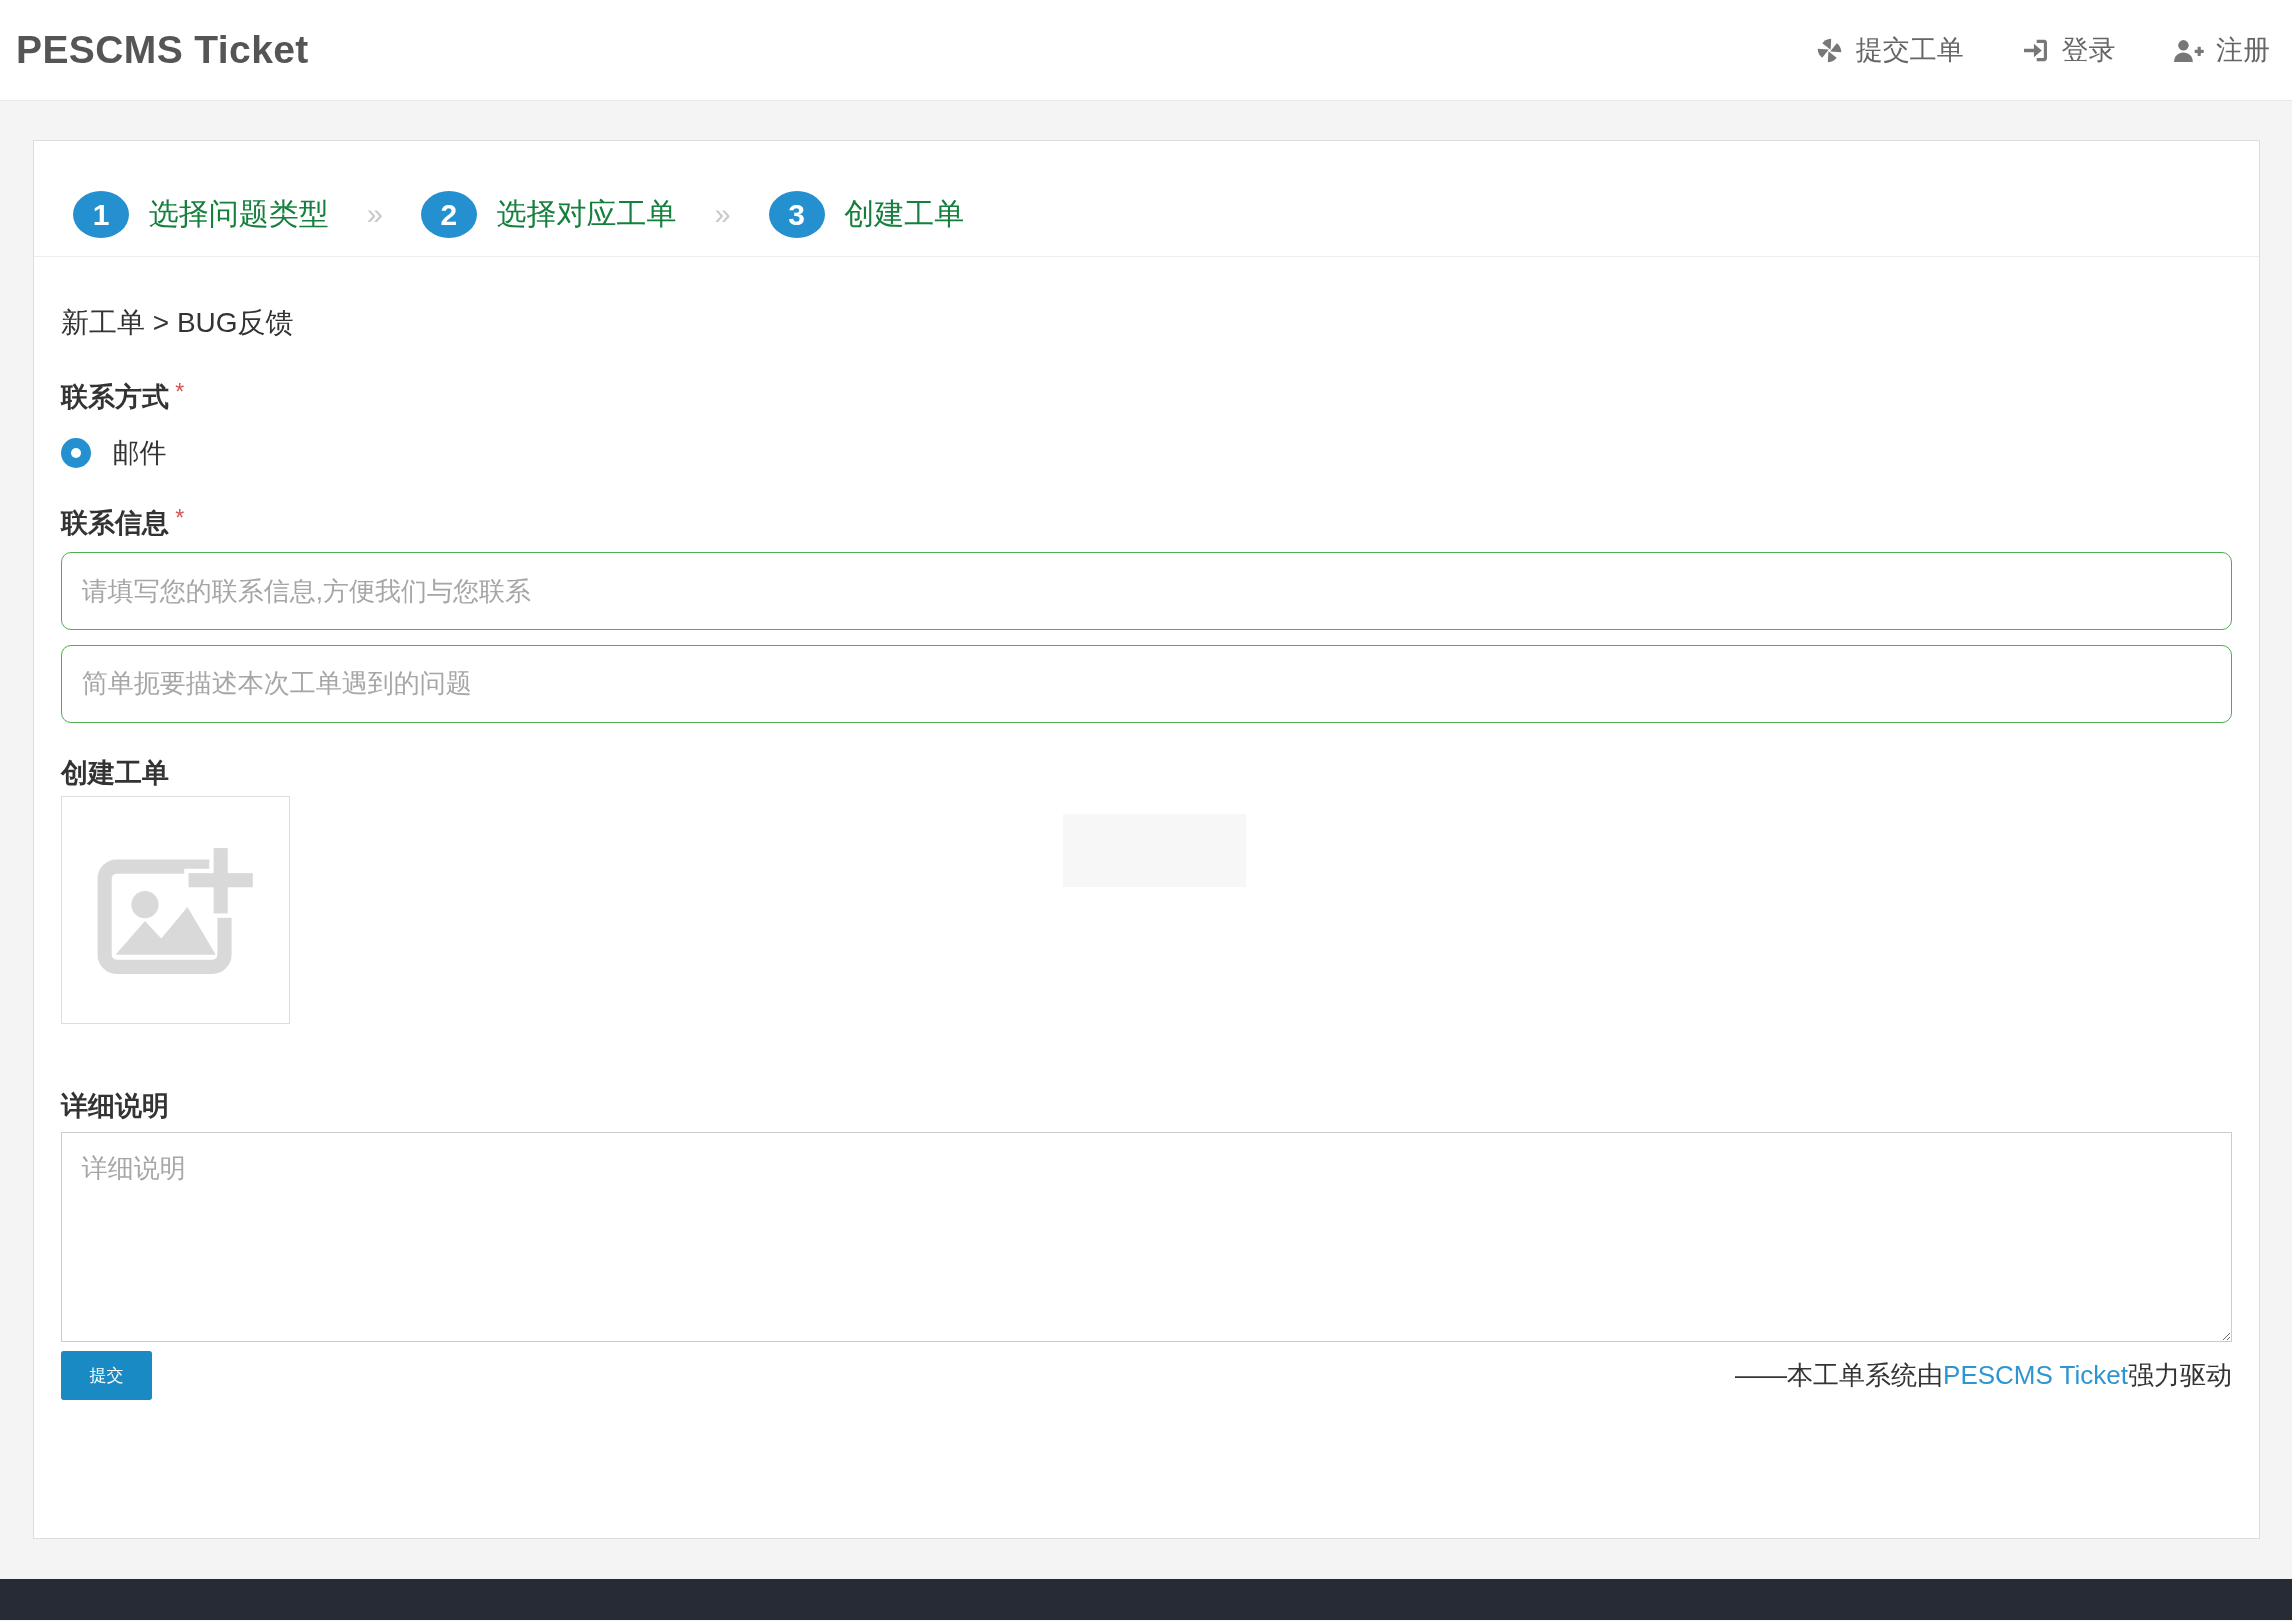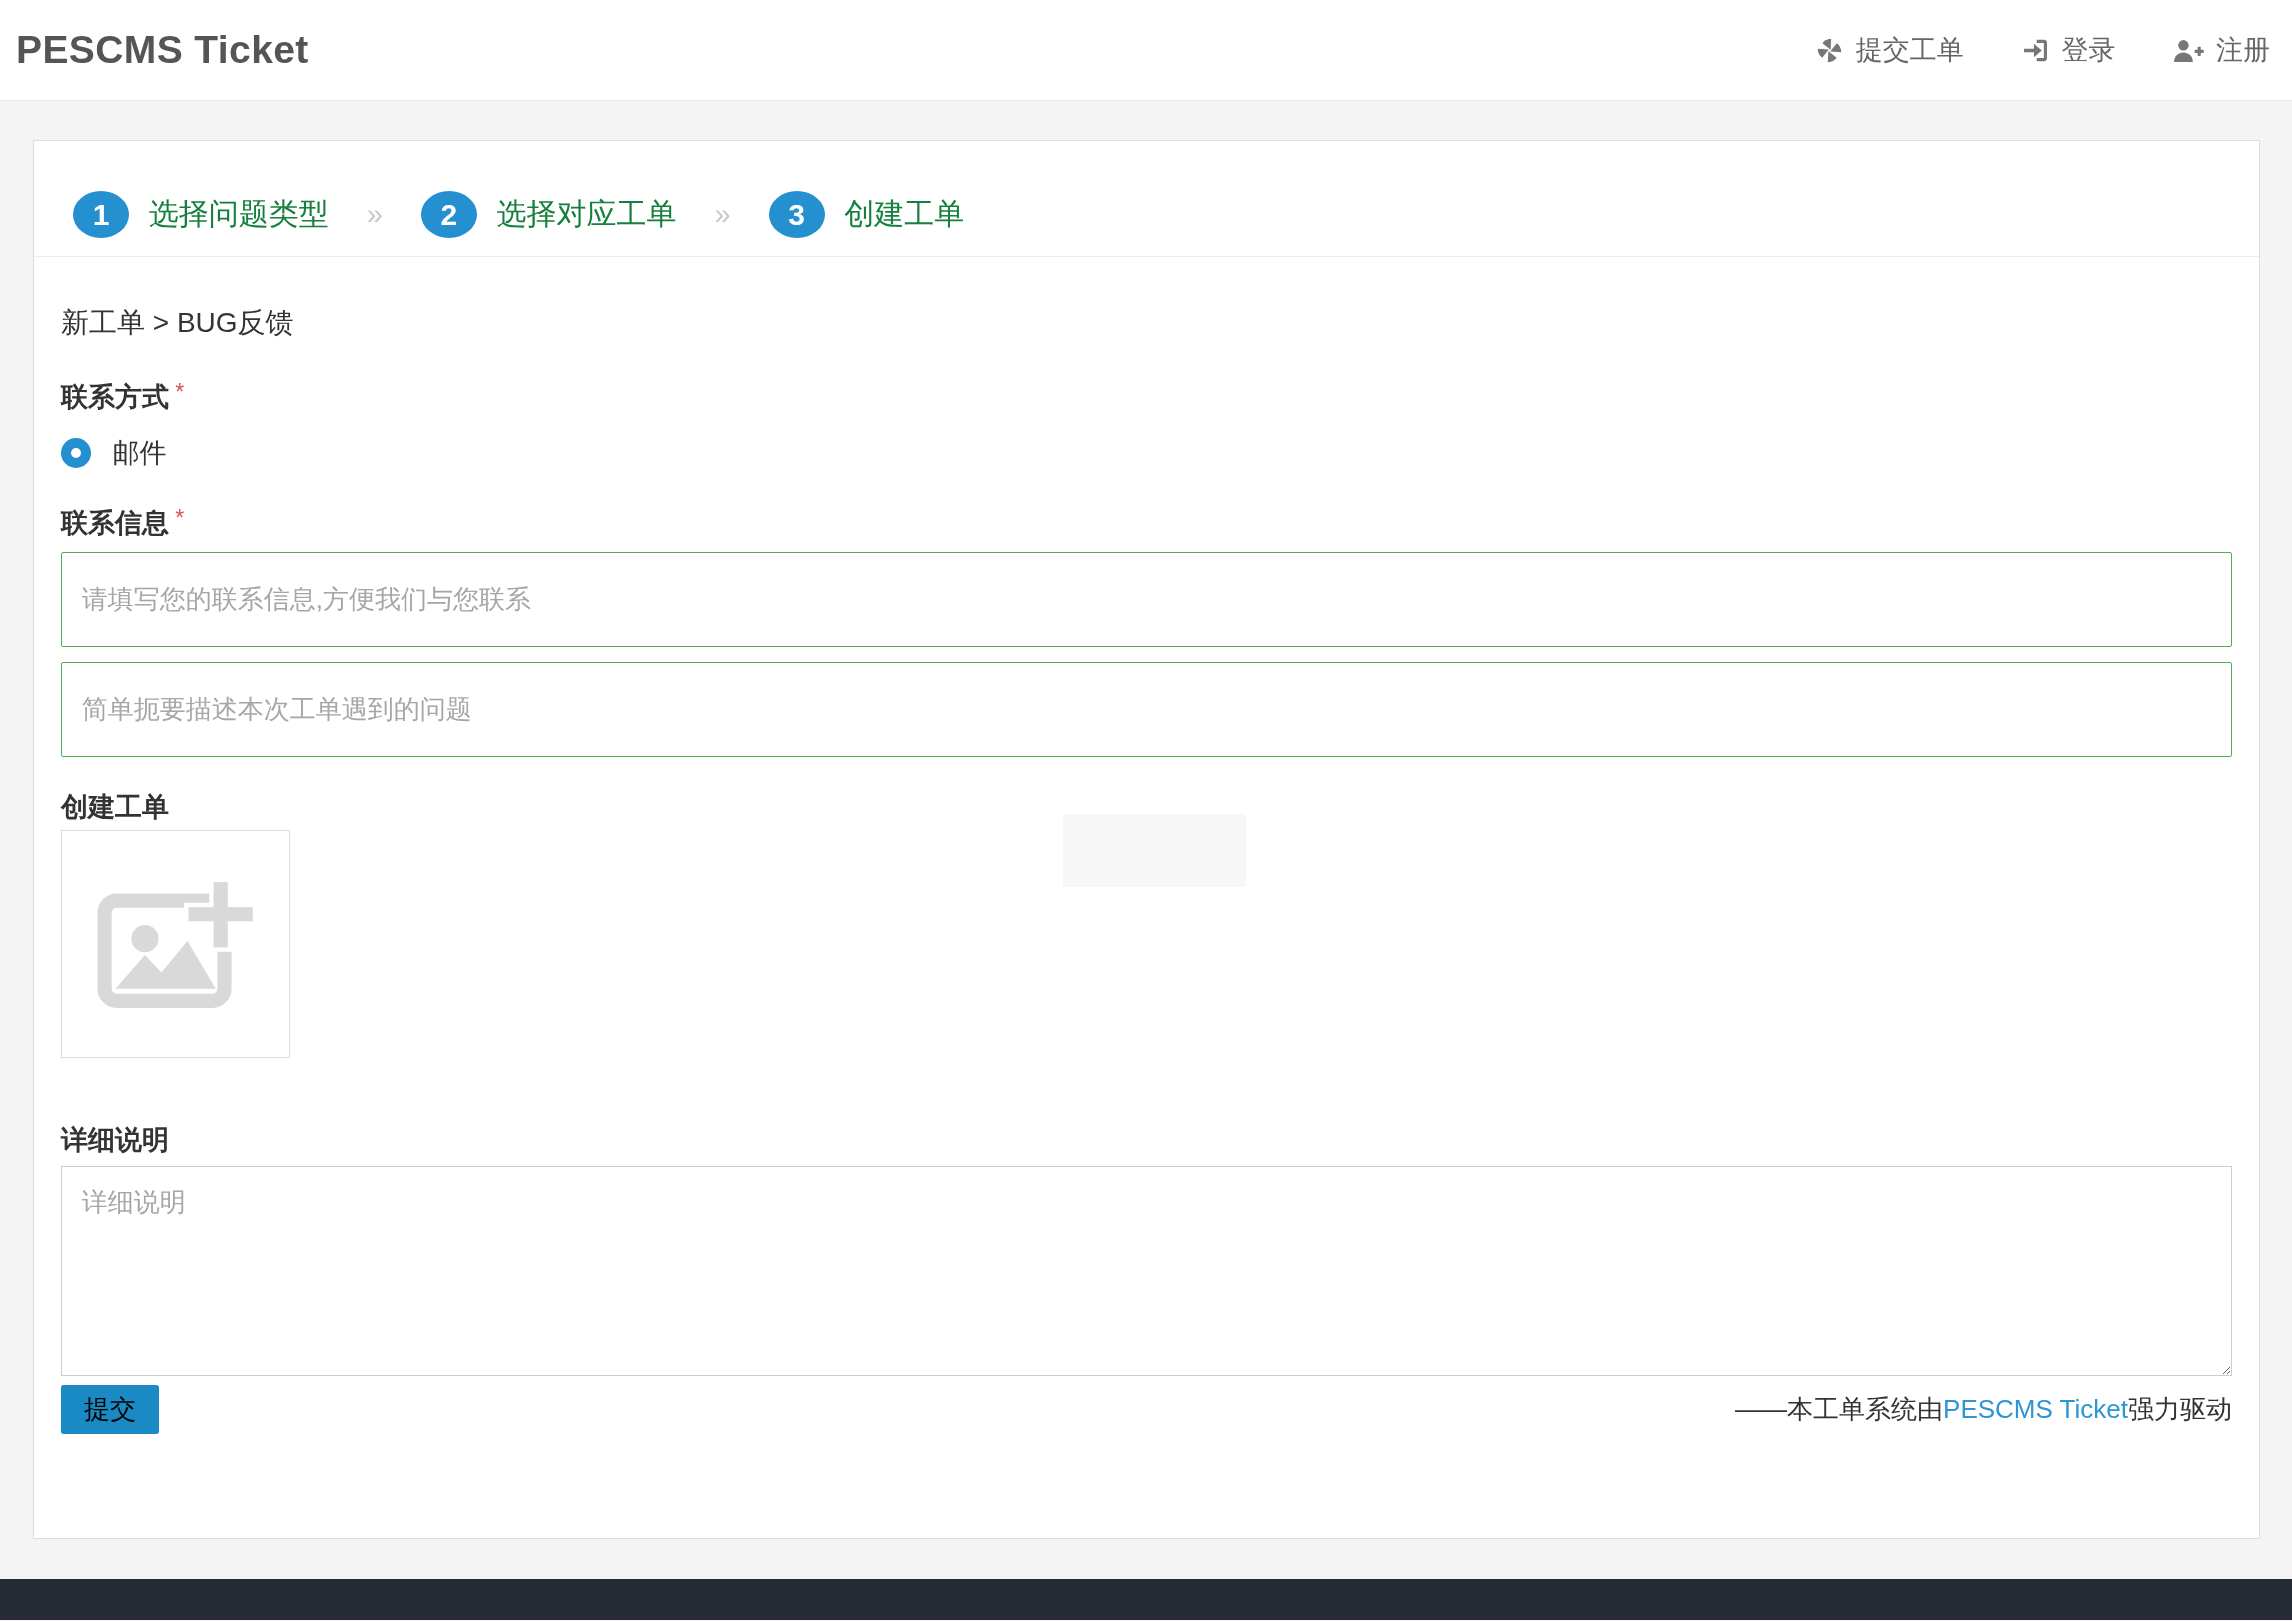--- a/index.html
+++ b/index.html
@@ -144,29 +144,29 @@
   }
   .radio-label {
     margin-left: 21.5px;
     font-size: 27px;
     color: #333;
   }
 
   .text-input {
     display: block;
     width: 100%;
-    height: 95px;
+    height: 78px;
     margin-top: 14.3px;
     border: 1.8px solid var(--input-border, #4caf50);
     background: #fff;
     padding: 0 19.7px;
     font-size: 26px;
     color: #333;
     outline: none;
-    border-radius: 2px;
+    border-radius: 10px;
     font-family: inherit;
   }
   .text-input::placeholder { color: #a6a6a6; opacity: 1; }
 
   .upload-box {
     margin-top: 9px;
     width: 229px;
     height: 228px;
     border: 1.8px solid #ddd;
     background: #fff;
@@ -204,23 +204,23 @@
     margin-top: 9px;
     display: flex;
     align-items: center;
     justify-content: space-between;
   }
   .submit-btn {
     min-width: 91px;
     height: 49px;
     padding: 0 23px;
     background: var(--button, #1a8ac5);
-    color: #000000;
+    color: #ffffff;
     border: none;
-    font-size: 26px;
+    font-size: 17px;
     font-family: inherit;
     border-radius: 2.7px;
     cursor: pointer;
   }
   .powered-by {
     font-size: 26px;
     color: #333;
   }
   .powered-by a {
     color: var(--link, #2e95d3);

